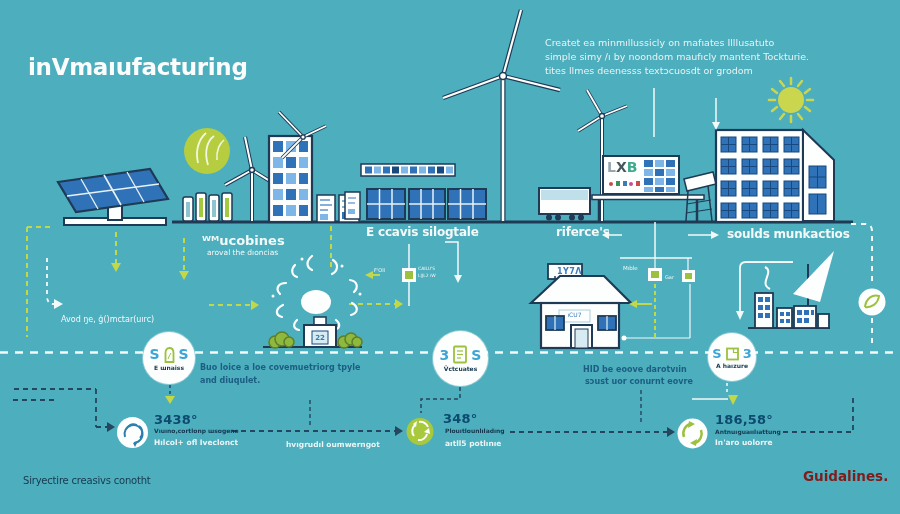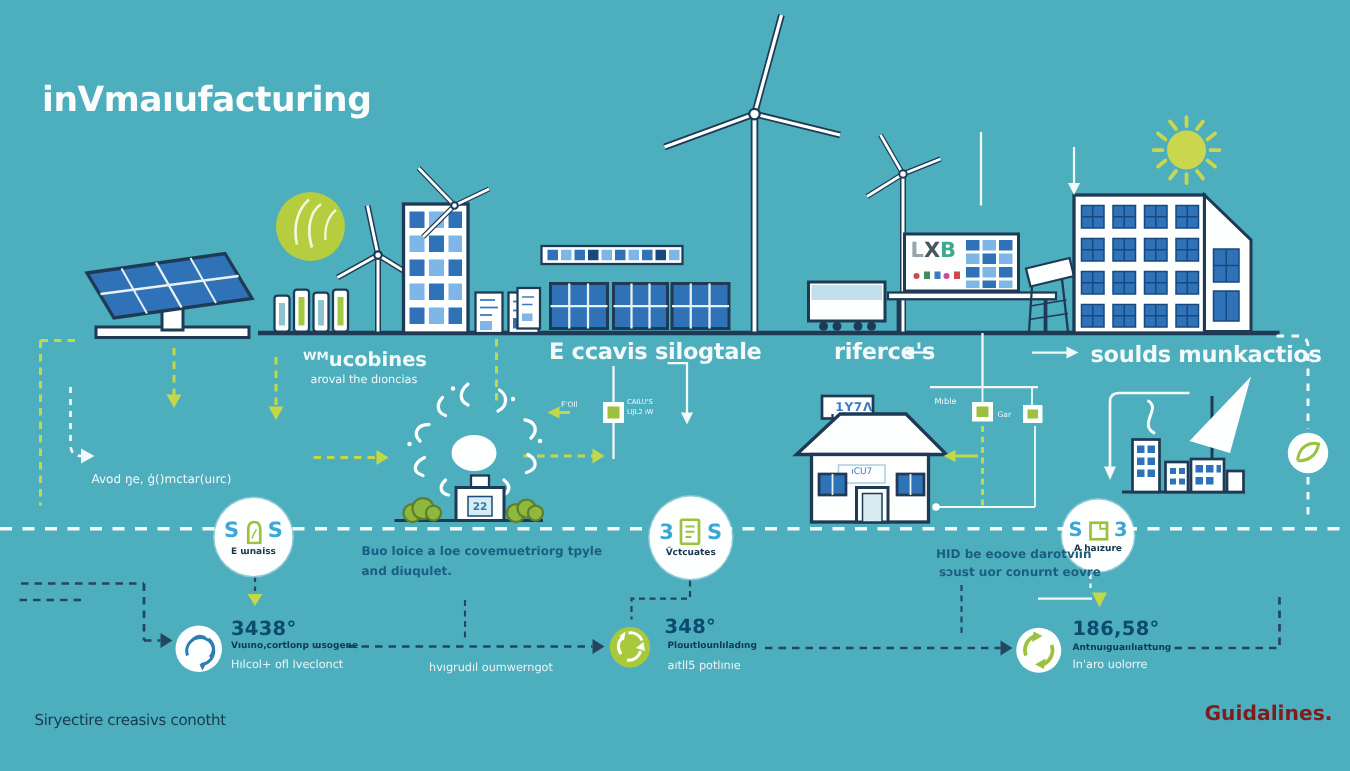--- a/index.html
+++ b/index.html
@@ -2,36 +2,36 @@
 <html><head>
 <meta charset="utf-8">
 <style>
   html,body{margin:0;padding:0;background:#3a8d9c;}
   #stage{position:relative;width:900px;height:514px;background:#4DAEBE;overflow:hidden;
          font-family:"DejaVu Sans",sans-serif;}
   #art{position:absolute;left:0;top:0;z-index:1;}
   .t{position:absolute;z-index:3;white-space:nowrap;line-height:1.15;}
   .w{color:#F3F9F9;}
   .navy{color:#17394E;}
-  .teal{color:#1B5E82;margin-left:41px;}
+  .teal{color:#1B5E82;}
   .bold{font-weight:700;}
   .xbold{font-weight:800;}
   .title{font-size:23px;font-weight:800;color:#FBFDFD;letter-spacing:-0.3px;}
   .intro{font-size:9.5px;color:#E8F3F3;}
-  .stage-label{font-size:15px;font-weight:700;color:#F3F9F9;letter-spacing:-0.2px;}
+  .stage-label{font-size:12px;font-weight:700;color:#F3F9F9;letter-spacing:-0.2px;}
   .tiny{font-size:5px;color:#F3F9F9;}
   .badge{position:absolute;z-index:2;background:#FDFEFE;border-radius:50%;
          display:flex;flex-direction:column;align-items:center;justify-content:center;
          box-shadow:0 0 0 1px rgba(255,255,255,0.35);}
   .badge-row{display:flex;align-items:center;gap:3px;}
   .badge-letter{font-size:14px;font-weight:800;color:#3BA6D8;}
   .badge-cap{font-size:6px;font-weight:700;color:#17394E;margin-top:1px;}
   .stat-value{font-size:13px;font-weight:800;color:#0c4a6e;letter-spacing:0.2px;}
   .stat-sub{font-size:6px;font-weight:600;color:#14384F;}
-  .stat-cap{font-size:7.5px;font-weight:400;color:#ECF5F5;}
+  .stat-cap{font-size:7.5px;font-weight:700;color:#ECF5F5;}
 </style>
 </head>
 <body>
 
 <div id="stage">
 
 <svg id="art" width="900" height="514" viewBox="0 0 900 514">
   <defs>
     <g id="bw">
       <rect width="15" height="15" fill="#2F72B8" stroke="#17497F" stroke-width="1"></rect>
@@ -446,20 +446,23 @@
     <circle cx="692.5" cy="433.5" r="15" fill="#FDFEFE"></circle>
     <path d="M684,437 a10,10 0 0 1 6,-13" stroke="#9CC13E" stroke-width="2.5" fill="none"></path>
     <polygon points="689,421 695,424 688,428" fill="#9CC13E"></polygon>
     <path d="M701,430 a10,10 0 0 1 -6,13" stroke="#9CC13E" stroke-width="2.5" fill="none"></path>
     <polygon points="696,446 690,443 697,439" fill="#9CC13E"></polygon>
   </g>
 </svg>
 
 <div class="t title" style="left:28px;top:54px;">inVmaıufacturing</div>
 
+<div class="t intro" style="left:545px;top:38px;">Createt ea minmıllussicly on mafıates Illlusatuto</div>
+<div class="t intro" style="left:545px;top:52px;">simple simy /ı by noondom maufıcly mantent Tockturie.</div>
+<div class="t intro" style="left:545px;top:66px;">tites llmes deenesss textɔcuosdt or grodom</div>
 
 <div class="t w bold" style="left:202px;top:234px;font-size:13px;">ᵂᴹucobines</div>
 <div class="t w" style="left:207px;top:249px;font-size:7.5px;">aroval the dıoncias</div>
 <div class="t stage-label" style="left:366px;top:226px;">E ccavis silogtale</div>
 <div class="t stage-label" style="left:556px;top:226px;">riferce's</div>
 <div class="t stage-label" style="left:727px;top:228px;">soulds munkactios</div>
 <div class="t w" style="left:61px;top:315px;font-size:8px;">Avod ŋe, ģ()mctar(uırc)</div>
 
 <div class="t tiny" style="left:374px;top:268px;">F'OIl</div>
 <div class="t tiny" style="left:418px;top:266px;font-size:4.5px;">CAILU'S</div>

